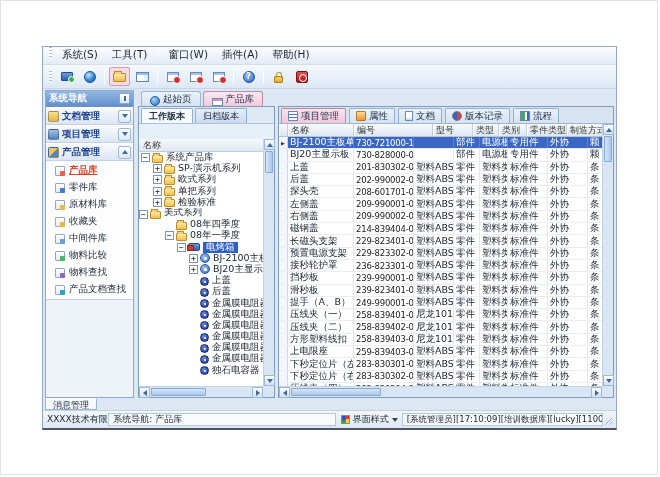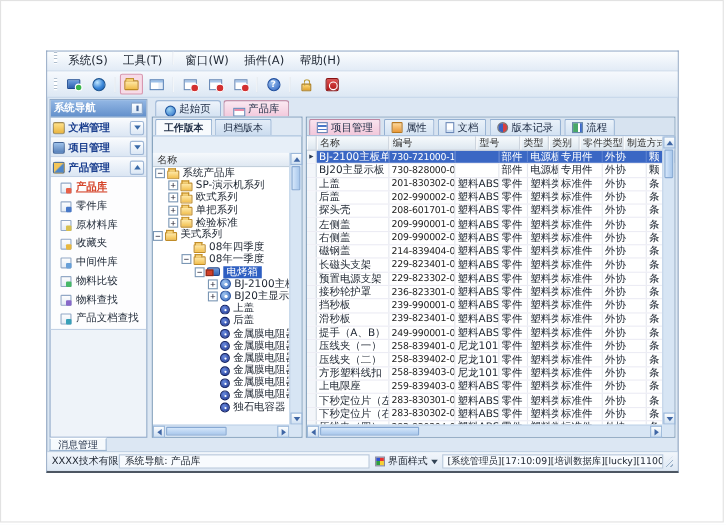--- a/index.html
+++ b/index.html
@@ -120,21 +120,21 @@
 .tbody{position:absolute;left:0;top:30px;right:0;bottom:11px;overflow:hidden}
 .tr{display:flex;height:12.3px;border-bottom:1px solid #ececf4}
 .td{height:100%;display:flex;align-items:center;padding:0 2px;font-size:9.5px;color:#1c2430;border-right:1px solid #e4e7ee;overflow:hidden;white-space:nowrap;flex:none}
 .td.c0{width:9px;background:#f3f6fa;border-right:1px solid #cfd6df;justify-content:center;padding:0}
 .td.c1{width:66px}.td.c2{width:60px;font-size:8.5px;letter-spacing:-0.2px;color:#222}.td.c3{width:40px}.td.c4{width:26px}.td.c5{width:28px}.td.c6{width:40px}.td.c7{width:40px}.td.c8{flex:1}
 .tr.selected .td{background:#3a67c4;color:#fff;border-right-color:#5d82cf}
 .tr.selected .td.c0{background:#f3f6fa;border-right-color:#cfd6df}
 .tr.selected .td.c0::before{content:"▶";font-size:5px;color:#2a3a50}
 
 .msgrow{position:absolute;left:2px;bottom:18px;height:12px;display:flex;align-items:flex-start}
-.msgtab{height:12px;display:flex;align-items:center;padding:0 7px;background:#f6fafd;border:1px solid #9cb6d2;border-top:1px solid #fff;font-size:9px;color:#223048}
+.msgtab{height:12px;display:flex;padding:0 7px;background:#f6fafd;border:1px solid #9cb6d2;border-top:1px solid #fff;font-size:9px;color:#223048}
 .statusbar{position:absolute;left:0;bottom:0;right:0;height:18px;background:linear-gradient(#f2f6fb,#dde8f4);border-top:1px solid #c2d2e4;display:flex;align-items:center;padding:0 4px;font-size:9.5px;color:#1c2430}
 .company{width:66px;white-space:nowrap;overflow:hidden;font-size:9px}
 .opbox{width:244px;height:13px;background:#f8fbfe;border:1px solid #b6c7da;display:flex;align-items:center;padding:0 4px;font-size:9px;white-space:nowrap;overflow:hidden}
 .stylebox{display:flex;align-items:center;gap:3px;margin-left:5px;white-space:nowrap;font-size:9px}
 .i-style{width:9px;height:9px;border:1px solid #889;background:conic-gradient(#e83030 0 25%,#f8d030 0 50%,#30a040 0 75%,#3050d0 0)}
 .dd-arrow{border-left:3px solid transparent;border-right:3px solid transparent;border-top:4px solid #345}
 .sessionbox{height:13px;background:#f8fbfe;border:1px solid #b6c7da;display:flex;align-items:center;padding:0 4px;margin-left:4px;font-size:8.5px;white-space:nowrap;overflow:hidden;max-width:205px}
 .rgrip{margin-left:auto;width:10px;height:10px;background:repeating-linear-gradient(135deg,transparent 0 2px,#9ab0c8 2px 3px);clip-path:polygon(100% 0,100% 100%,0 100%)}
 </style>
 </head>

